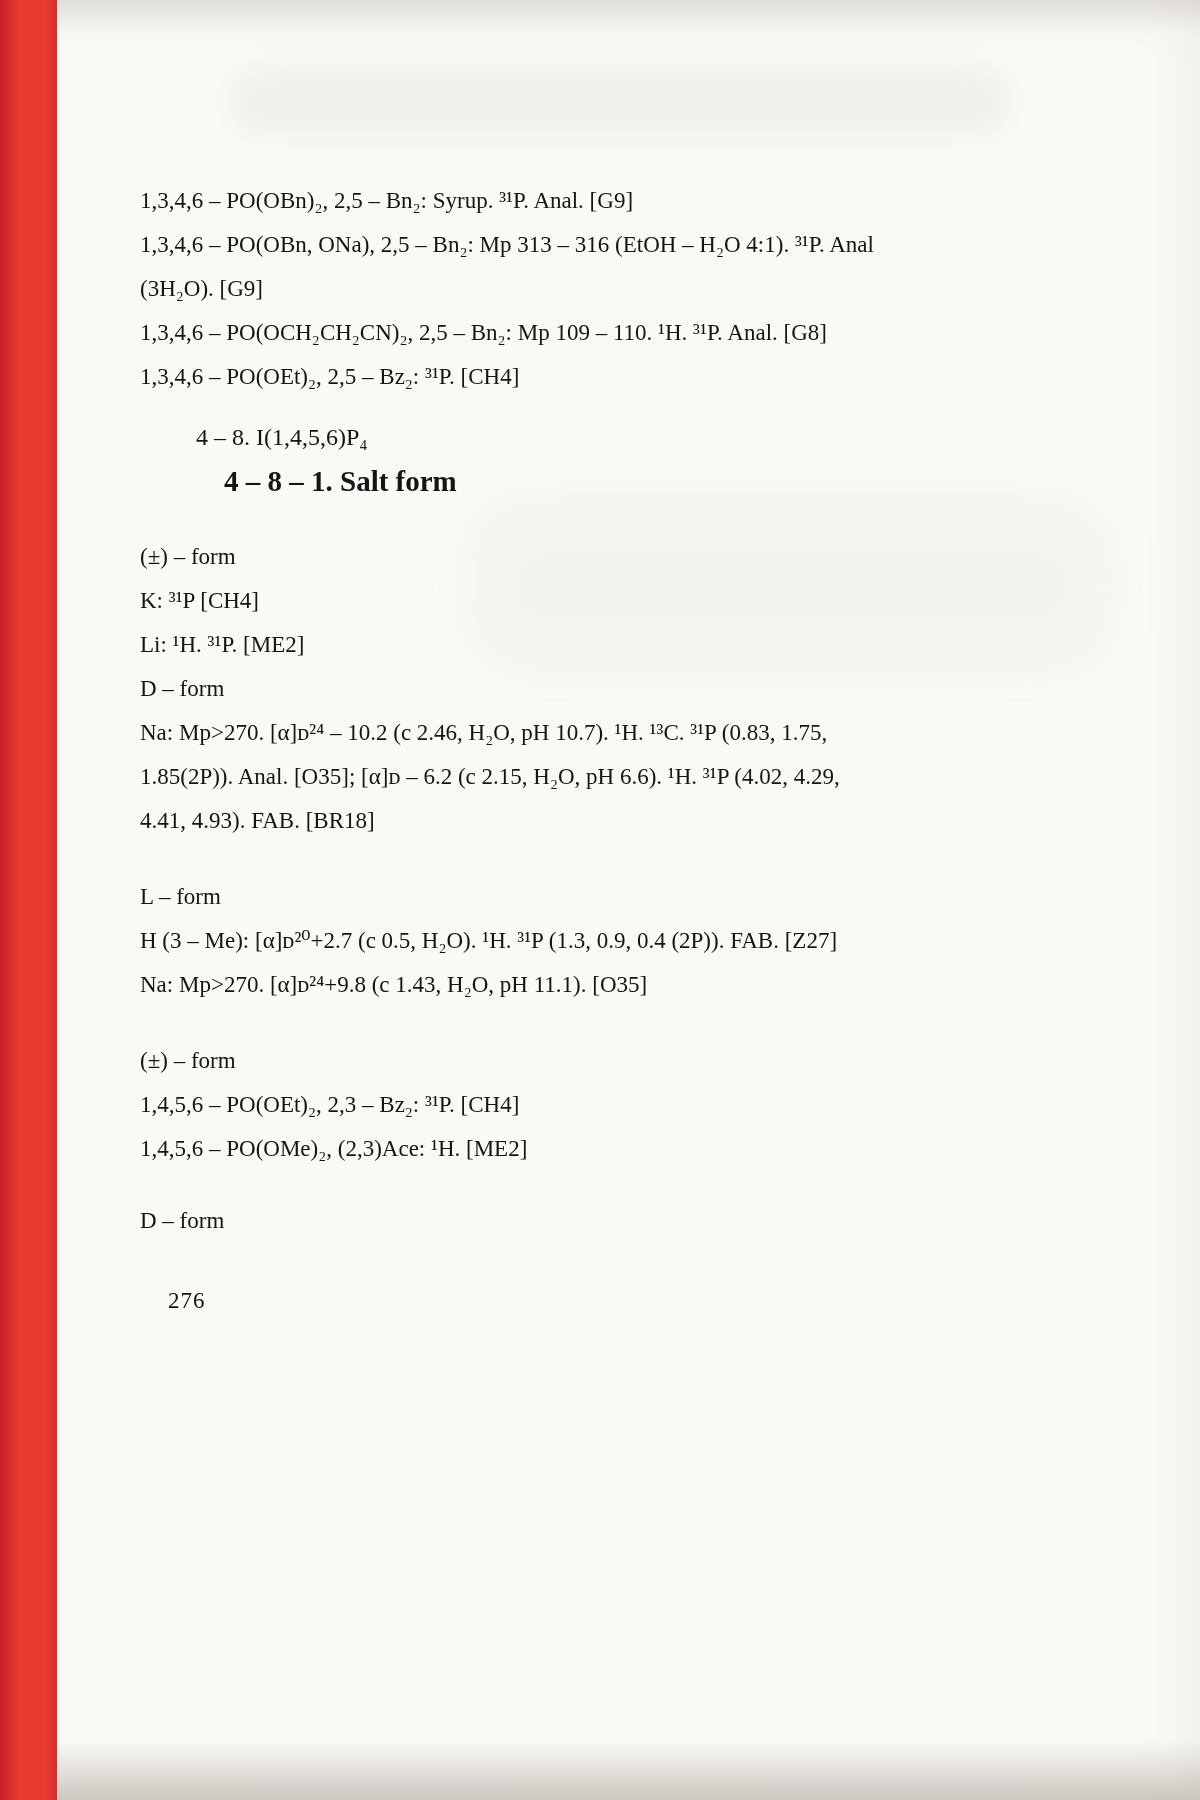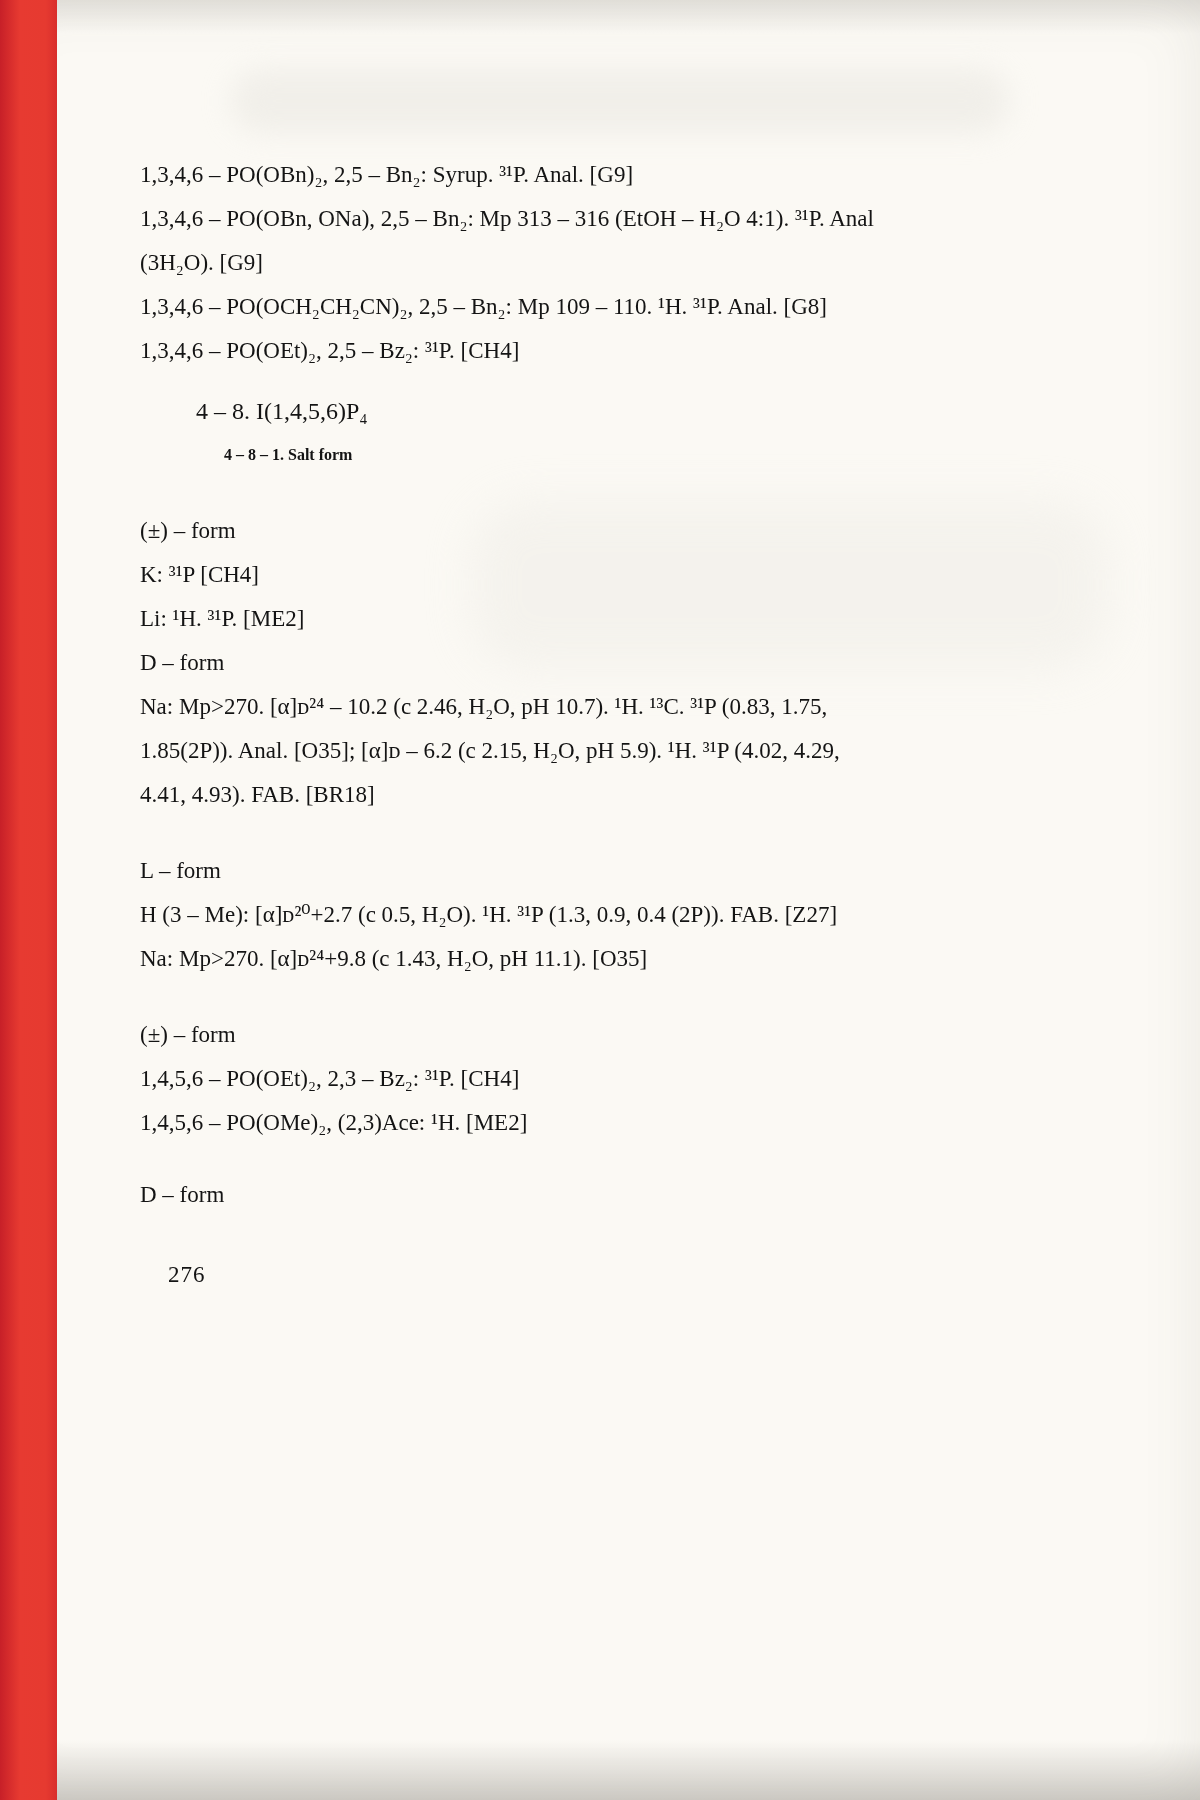--- a/index.html
+++ b/index.html
@@ -41,38 +41,38 @@
     left: 57px; right: 0; bottom: 0; height: 60px;
     background: linear-gradient(180deg, rgba(110,105,97,0) 0%, rgba(110,105,97,0.30) 100%);
   }
   .top-shade {
     position: absolute;
     left: 57px; right: 0; top: 0; height: 34px;
     background: linear-gradient(0deg, rgba(110,105,97,0) 0%, rgba(110,105,97,0.14) 100%);
   }
   .text-block {
     position: absolute;
-    left: 140px; top: 153px;
+    left: 140px; top: 179px;
     width: 950px;
     font-size: 23px;
     line-height: 44px;
   }
   .line {
     white-space: nowrap;
   }
   .h-main {
     margin: 16px 0 0 56px;
     font-size: 24px;
     font-weight: normal;
     line-height: 44px;
     white-space: nowrap;
   }
   .h-sub {
     margin: 0 0 0 84px;
-    font-size: 16px;
+    font-size: 29px;
     font-weight: bold;
     line-height: 44px;
     white-space: nowrap;
   }
   .gap-md { margin-top: 28px; }
   .gap-lg { margin-top: 32px; }
   .para { }
   .page-number {
     margin-top: 36px;
     margin-left: 28px;
@@ -102,21 +102,21 @@
 
     <div class="h-main">4 – 8. I(1,4,5,6)P₄</div>
     <div class="h-sub">4 – 8 – 1. Salt form</div>
 
     <div class="para gap-lg">
       <div class="line">(±) – form</div>
       <div class="line">K: ³¹P [CH4]</div>
       <div class="line">Li: ¹H. ³¹P. [ME2]</div>
       <div class="line">D – form</div>
       <div class="line">Na: Mp&gt;270. [α]ᴅ²⁴ – 10.2 (c 2.46, H₂O, pH 10.7). ¹H. ¹³C. ³¹P (0.83, 1.75,</div>
-      <div class="line">1.85(2P)). Anal. [O35]; [α]ᴅ – 6.2 (c 2.15, H₂O, pH 5.9). ¹H. ³¹P (4.02, 4.29,</div>
+      <div class="line">1.85(2P)). Anal. [O35]; [α]ᴅ – 6.2 (c 2.15, H₂O, pH 6.6). ¹H. ³¹P (4.02, 4.29,</div>
       <div class="line">4.41, 4.93). FAB. [BR18]</div>
     </div>
 
     <div class="para gap-lg">
       <div class="line">L – form</div>
       <div class="line">H (3 – Me): [α]ᴅ²⁰+2.7 (c 0.5, H₂O). ¹H. ³¹P (1.3, 0.9, 0.4 (2P)). FAB. [Z27]</div>
       <div class="line">Na: Mp&gt;270. [α]ᴅ²⁴+9.8 (c 1.43, H₂O, pH 11.1). [O35]</div>
     </div>
 
 

